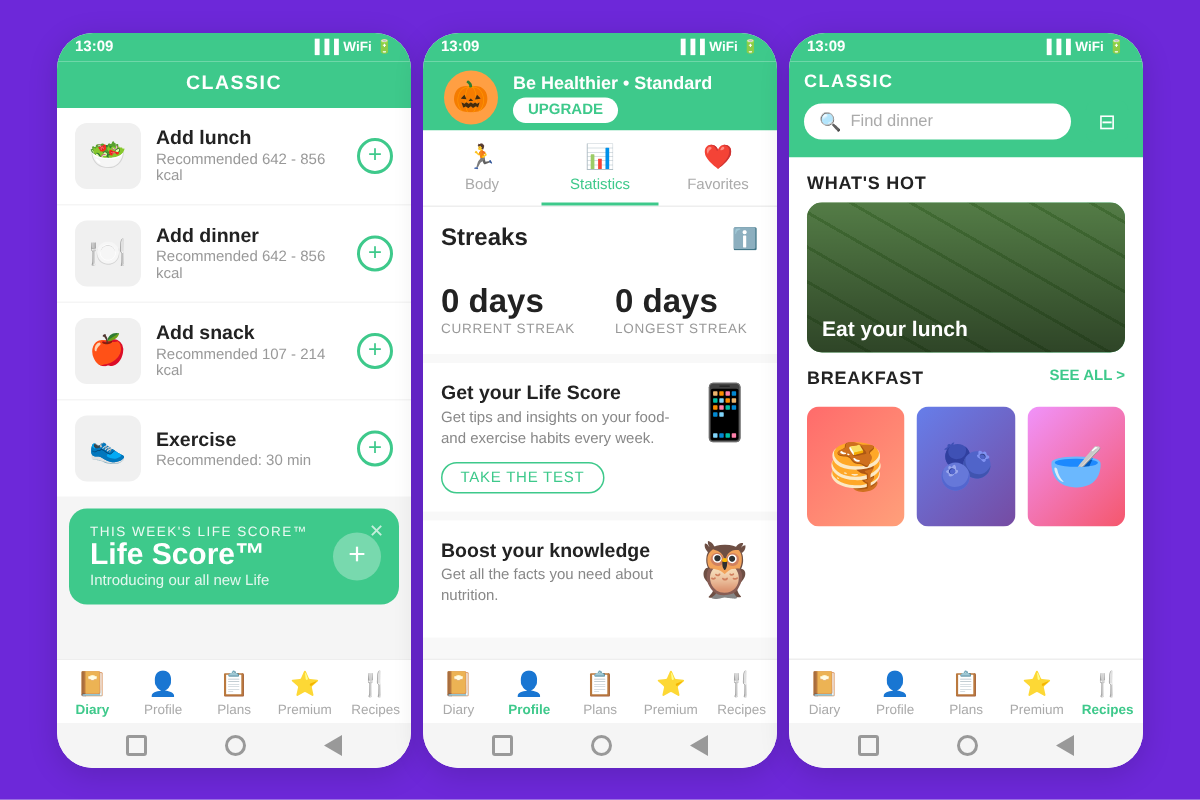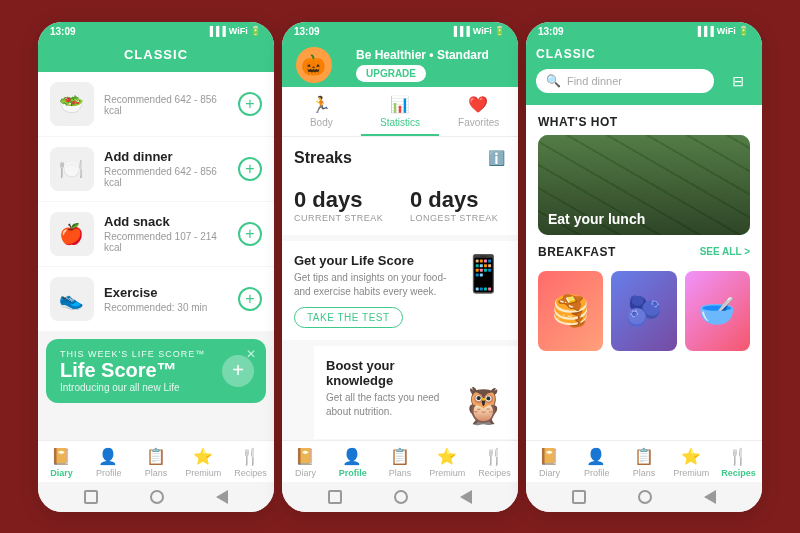--- a/index.html
+++ b/index.html
@@ -10,21 +10,21 @@
       align-items: center;
       width: 800px;
       height: 533px;
       font-family: -apple-system, BlinkMacSystemFont, 'Segoe UI', sans-serif;
       overflow: hidden;
     }
     .screen-container {
       display: flex;
       gap: 8px;
       padding: 16px;
-      background: #7f1d1d;
+      background: #6d28d9;
       width: 800px;
       height: 533px;
       align-items: center;
       justify-content: center;
     }
     .phone {
       width: 236px;
       height: 490px;
       background: #fff;
       border-radius: 24px;
@@ -154,21 +154,21 @@
       padding: 6px 14px 0;
       color: white;
     }
     .profile-top { display: flex; align-items: center; justify-content: space-between; margin-bottom: 4px; }
     .profile-avatar {
       width: 36px; height: 36px; border-radius: 50%;
       background: #ff9f43;
       display: flex; align-items: center; justify-content: center;
       font-size: 20px;
     }
-    .profile-title-area { flex: 1; padding-left: 24px; }
+    .profile-title-area { flex: 1; padding-left: 10px; }
     .profile-title { font-size: 12px; font-weight: 600; }
     .upgrade-btn {
       background: white;
       color: #3ec98b;
       border-radius: 12px;
       padding: 3px 10px;
       font-size: 10px;
       font-weight: 700;
       margin-top: 3px;
       display: inline-block;
@@ -214,21 +214,21 @@
       padding: 4px 12px;
       font-size: 10px;
       font-weight: 400;
       color: #3ec98b;
       display: inline-block;
       letter-spacing: 0.5px;
     }
     .card-image { font-size: 36px; }
     .knowledge-card {
       background: white; padding: 12px;
-      display: flex; align-items: flex-end; gap: 10px; margin-left: 32px;
+      display: flex; align-items: flex-start; gap: 10px;
     }
 
     
     .phone3-header {
       background: #3ec98b;
       padding: 6px 10px 10px;
     }
     .phone3-title { color: white; font-size: 12px; font-weight: 700; letter-spacing: 1px; margin-bottom: 6px; }
     .search-bar {
       background: white;
@@ -240,21 +240,21 @@
     }
     .search-icon { color: #aaa; font-size: 12px; }
     .search-text { flex: 1; font-size: 11px; color: #aaa; }
     .filter-btn {
       width: 28px; height: 28px; background: #3ec98b;
       border-radius: 6px; display: flex; align-items: center; justify-content: center;
       font-size: 14px; color: white; margin-left: 4px;
     }
     .phone3-body { flex: 1; overflow: hidden; background: #fff; }
     .section-header {
-      display: flex; justify-content: space-between; align-items: center;
+      display: flex; justify-content: space-between; 
       padding: 10px 12px 6px;
     }
     .section-title { font-size: 12px; font-weight: 700; color: #222; letter-spacing: 0.5px; }
     .see-all { font-size: 10px; color: #3ec98b; font-weight: 600; }
     .hot-image {
       margin: 0 12px;
       border-radius: 10px;
       height: 100px;
       background: linear-gradient(135deg, #5d8a4e, #3ec98b);
       position: relative;
@@ -323,20 +323,21 @@
 
     <div class="phone1-header">
       <span>CLASSIC</span>
     </div>
 
     <div class="phone1-body">
 
       <div class="meal-item">
         <div class="meal-icon-wrapper">🥗</div>
         <div class="meal-info">
+          <div class="meal-name">Add lunch</div>
           <div class="meal-cal">Recommended 642 - 856 kcal</div>
         </div>
         <div class="add-btn">+</div>
       </div>
 
       <div class="meal-item">
         <div class="meal-icon-wrapper">🍽️</div>
         <div class="meal-info">
           <div class="meal-name">Add dinner</div>
           <div class="meal-cal">Recommended 642 - 856 kcal</div>

